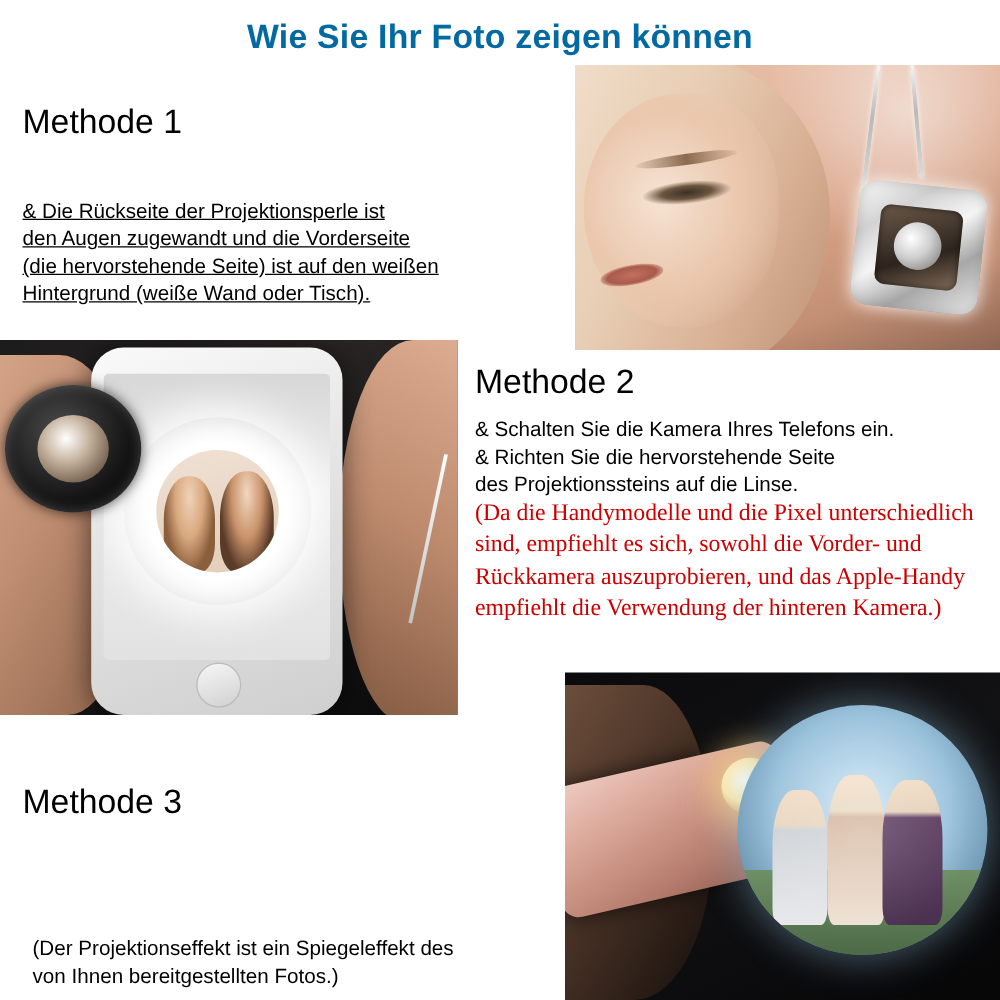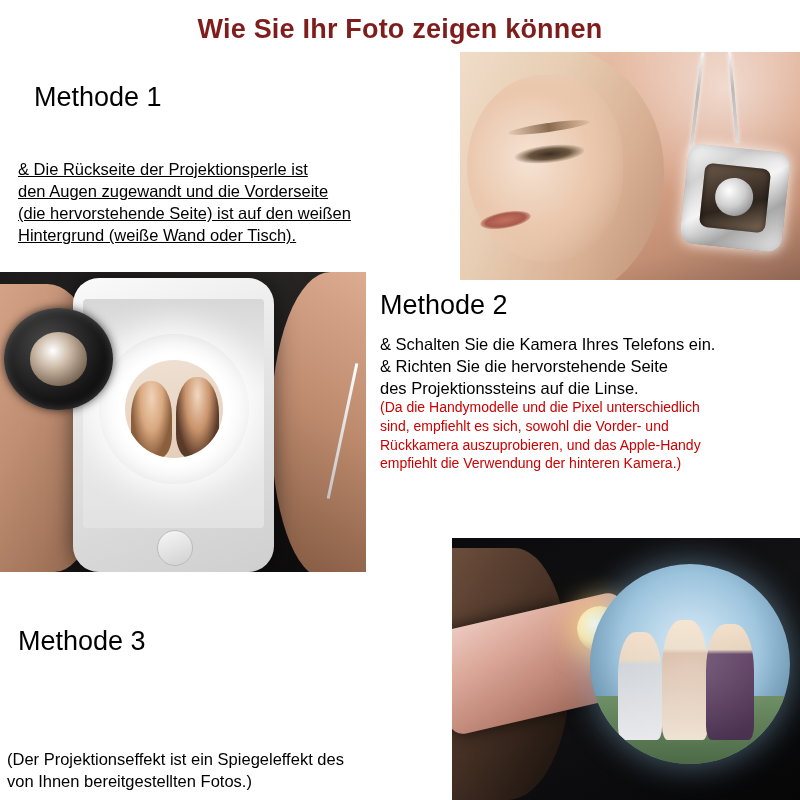--- a/index.html
+++ b/index.html
@@ -22,54 +22,54 @@
 
   
   .title {
     position: absolute;
     top: 14px;
     left: 0;
     width: 800px;
     text-align: center;
     font-size: 27px;
     font-weight: bold;
-    color: #7f1d1d;
+    color: #0369a1;
     letter-spacing: 0.2px;
   }
 
   
   .method-heading {
     position: absolute;
     font-size: 27px;
     color: #000000;
     font-weight: normal;
   }
-  #m1-heading { left: 34px;  top: 82px; }
+  #m1-heading { left: 18px;  top: 82px; }
   #m2-heading { left: 380px; top: 290px; }
   #m3-heading { left: 18px;  top: 588px; margin-top: 38px; }
 
   
   .textblock {
     position: absolute;
     font-size: 16.5px;
     line-height: 1.34;
     color: #000000;
     white-space: pre-line;
   }
   .textblock.red { color: #cc0000; }
 
   #m1-line1 { left: 18px; top: 134px; width: 440px; }
   #m1-line2 { left: 18px; top: 158px; width: 450px; text-decoration: underline; }
 
   #m2-body1  { left: 380px; top: 333px; width: 410px; }
-  #m2-bodyred{ left: 380px; top: 398px; width: 410px; font-size: 14px; line-height: 1.34; }
+  #m2-bodyred{ left: 380px; top: 398px; width: 410px; font-size: 19px; line-height: 1.34; font-family: Liberation Serif, serif; }
   #m2-body2  { left: 380px; top: 490px; width: 410px; }
 
   #m3-body1   { left: 18px; top: 636px; width: 440px; }
-  #m3-bodyred { left: 7px; top: 748px; width: 450px; }
+  #m3-bodyred { left: 26px; top: 748px; width: 450px; }
 
   
   .photo {
     position: absolute;
     overflow: hidden;
   }
 
   
   #photo-woman-pendant {
     left: 460px; top: 52px; width: 340px; height: 228px;

